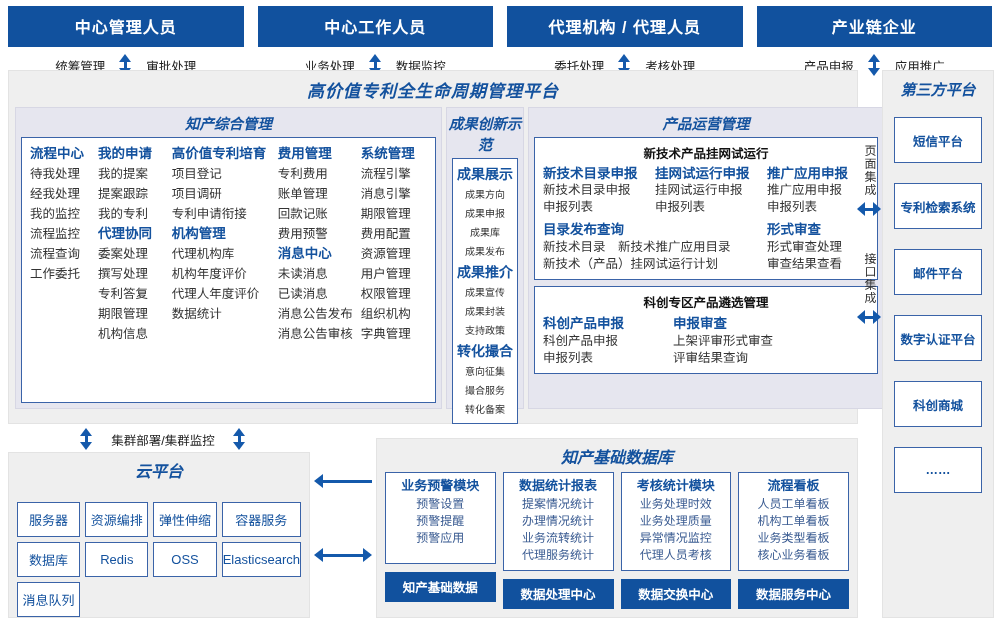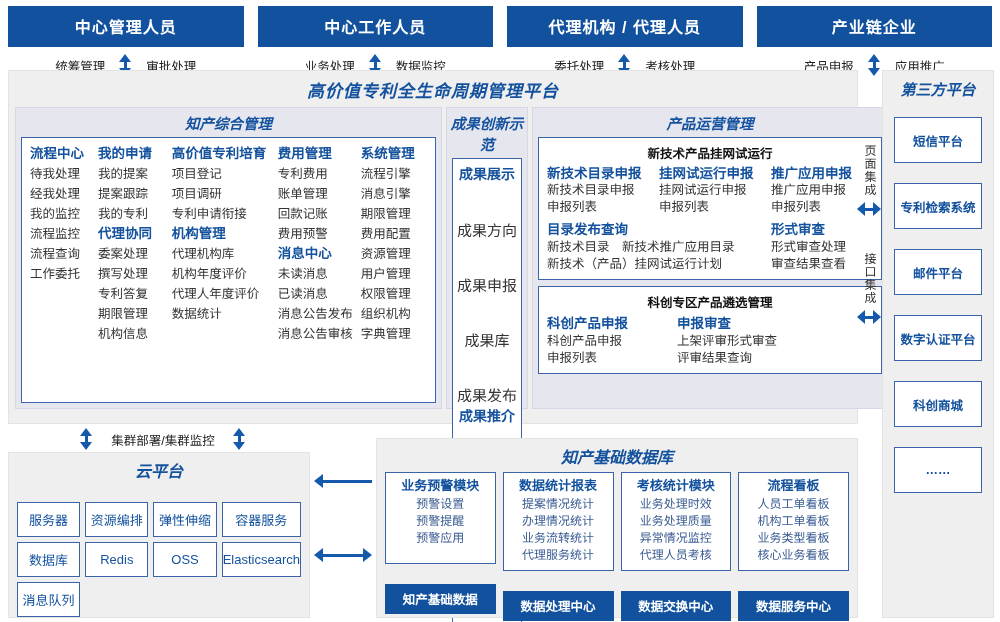--- a/index.html
+++ b/index.html
@@ -63,21 +63,21 @@
 
   .g-zc .col-1{width:72px;}
   .g-zc .col-2{width:78px;}
   .g-zc .col-3{width:112px;}
   .g-zc .col-4{width:88px;}
   .g-zc .col-5{width:70px;}
 
   
   .g-cg .group-bd{text-align:center;padding:4px 4px;}
   .g-cg .h3{font-size:14px;line-height:22px;}
-  .g-cg .li{font-size:15px;line-height:19px;margin-top:36px;}
+  .g-cg .li{font-size:10px;line-height:19px;}
 
   
   .g-cp .group-bd{border:none;background:transparent;margin:0 5px 5px;padding:0;display:flex;flex-direction:column;gap:6px;}
   .subbox{background:#fff;border:1.5px solid #3a63a8;padding:4px 8px 6px;box-sizing:border-box;}
   .subbox-t{text-align:center;font-size:12.5px;font-weight:bold;color:#111;padding:1px 0 3px;}
   .sb-cols{display:flex;}
   .sb-cols .col{margin-right:6px;}
 
   
   .integ{position:absolute;left:856px;top:76px;width:26px;height:344px;display:flex;flex-direction:column;align-items:center;}
@@ -129,21 +129,21 @@
 
   
   .db{position:absolute;left:376px;top:438px;width:480px;height:178px;background:#efefef;border:1px solid #e3e3e3;}
   .db-title{text-align:center;font-size:16px;font-weight:bold;font-style:italic;color:#14529e;padding:5px 0 4px;}
   .db-cols{display:flex;gap:7px;padding:0 8px;}
   .db-col{flex:1;display:flex;flex-direction:column;}
   .db-box{background:#fff;border:1.5px solid #3a63a8;padding:3px 2px 6px;text-align:center;min-height:92px;box-sizing:border-box;}
   .db-h{font-size:13px;font-weight:bold;color:#14529e;line-height:20px;}
   .db-i{font-size:12px;color:#3b5c92;line-height:17px;}
   .db-foot{
-    margin-top:20px;background:#11519e;color:#fff;font-size:12.5px;font-weight:bold;
+    margin-top:8px;background:#11519e;color:#fff;font-size:12.5px;font-weight:bold;
     text-align:center;padding:5px 0 6px;
   }
 </style>
 </head>
 <body>
 
 <div class="page">
 
   <div class="roles">
     <div class="role-col">

